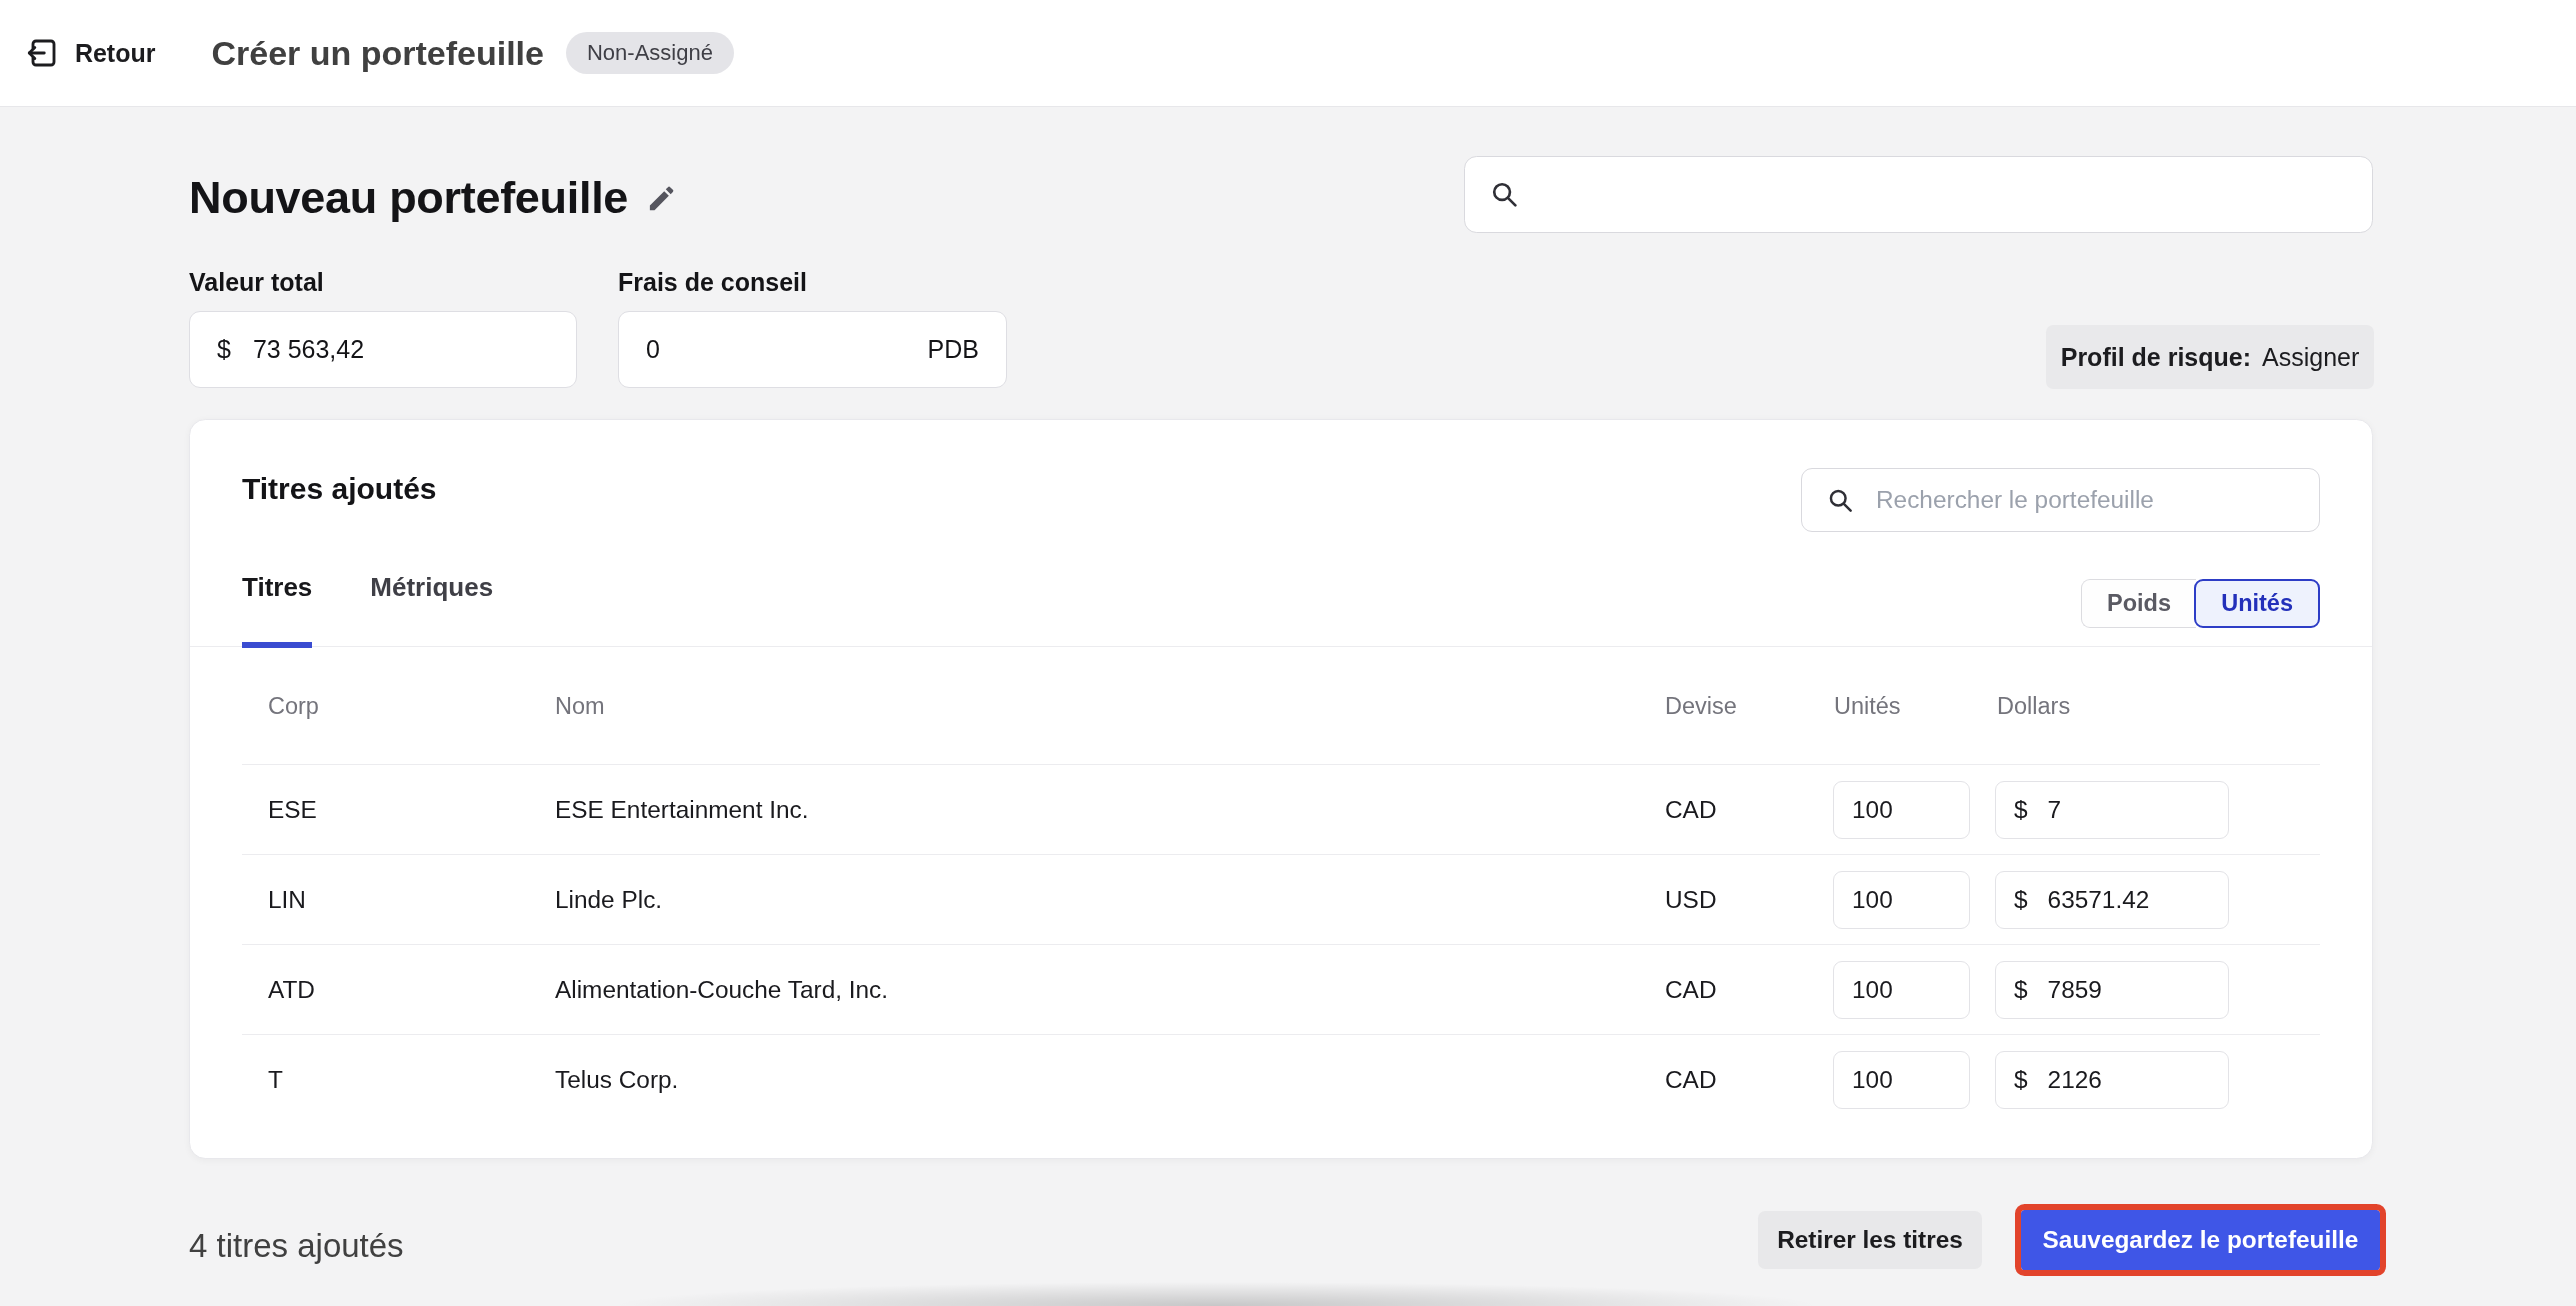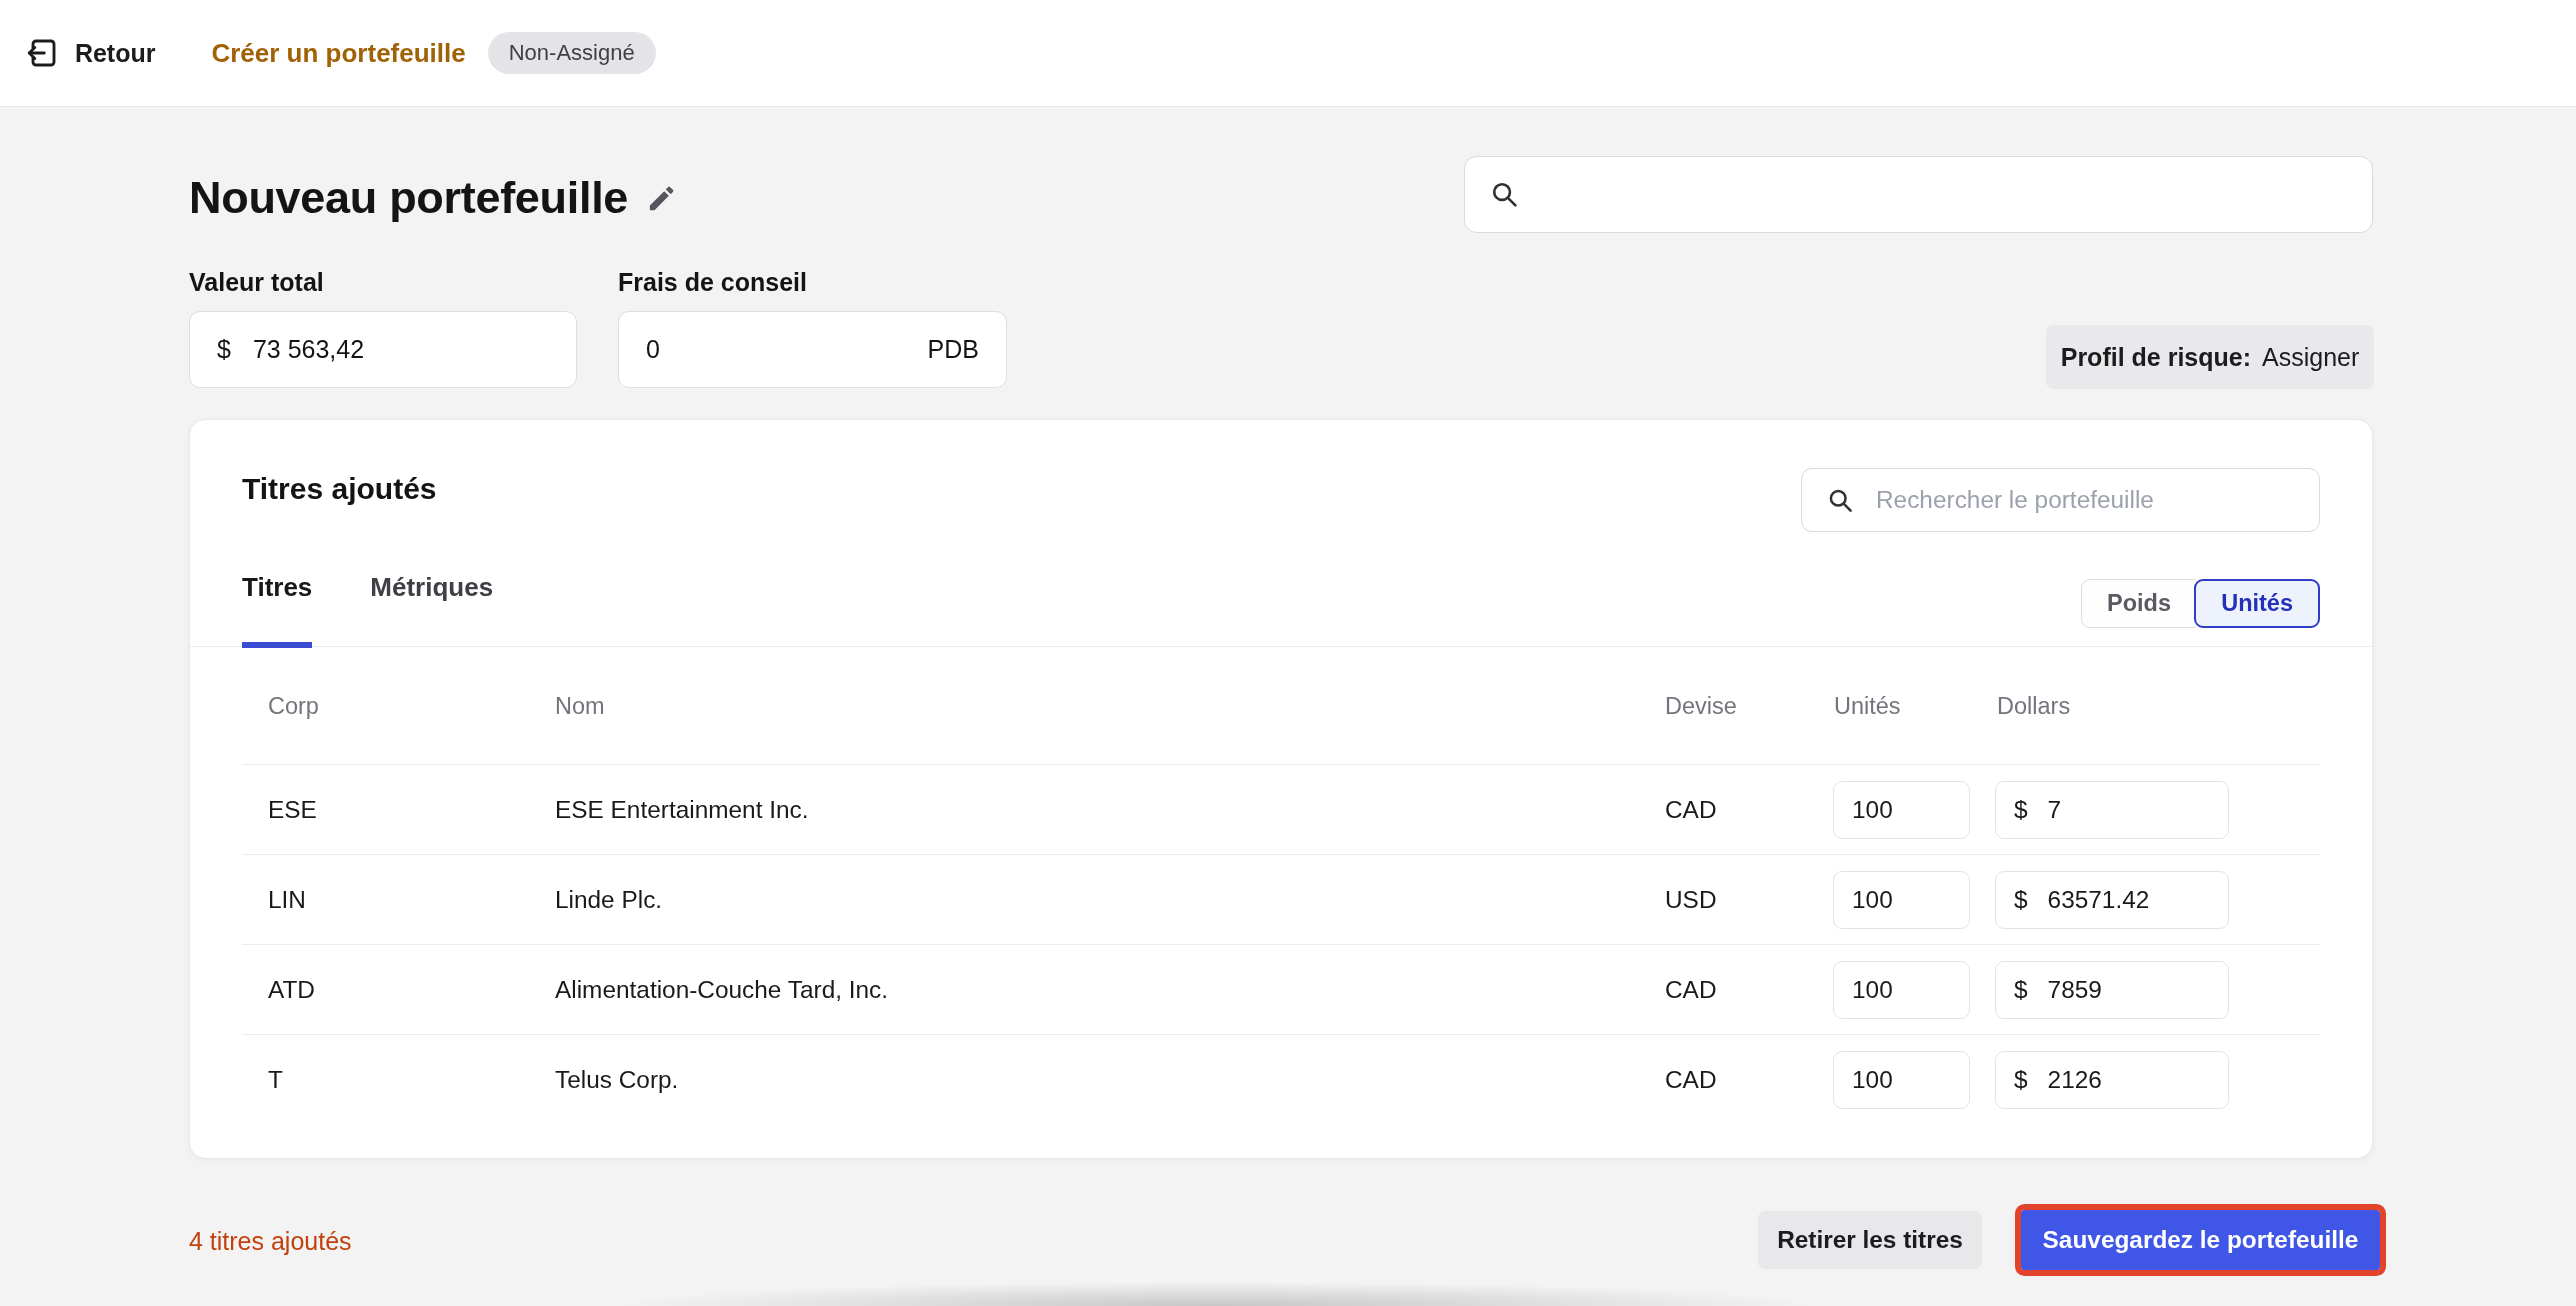--- a/index.html
+++ b/index.html
@@ -10,21 +10,21 @@
     -webkit-font-smoothing:antialiased;
   }
   
   .topbar{
     position:absolute;top:0;left:0;right:0;height:107px;background:#ffffff;
     border-bottom:1.8px solid #e7e7ea;display:flex;align-items:center;
     padding:0 0 0 24.4px;box-sizing:border-box;z-index:5;
   }
   .back-btn{display:flex;align-items:center;gap:14.5px;cursor:pointer;}
   .back-btn span{font-size:25px;font-weight:600;color:#1c1c1f;}
-  .topbar-title{margin-left:56px;font-size:26px;font-weight:700;color:#a16207;}
+  .topbar-title{margin-left:56px;font-size:34px;font-weight:700;color:#404040;}
   .badge{
     margin-left:22px;background:#e4e4e8;color:#3f3f46;border-radius:902px;
     padding:10px 21px;font-size:22px;font-weight:500;line-height:1;
   }
   
   .page-title{
     position:absolute;left:189px;top:172px;display:flex;align-items:center;gap:18px;
   }
   .page-title h1{margin:0;font-size:45px;font-weight:700;color:#141417;letter-spacing:-0.3px;}
   
@@ -119,21 +119,21 @@
     display:flex;align-items:center;padding:0 18px;
   }
   .units-box{left:1591px;width:137px;}
   .dollars-box{left:1753px;width:234px;}
   .mini-box input{
     border:none;outline:none;background:transparent;width:100%;min-width:0;
     font-family:inherit;font-size:24.4px;color:#1a1a1e;padding:0;
   }
   .dollars-box .dsign{margin-right:20px;font-size:24.4px;color:#1a1a1e;}
   
-  .count-text{position:absolute;left:189px;top:1227px;font-size:25px;color:#c2410c;}
+  .count-text{position:absolute;left:189px;top:1227px;font-size:33px;color:#404040;}
   .remove-btn{
     position:absolute;left:1758px;top:1211px;width:224px;height:58px;background:#e8e8ea;
     border-radius:7.2px;display:flex;align-items:center;justify-content:center;
     font-size:24.4px;font-weight:700;color:#1c1c1f;cursor:pointer;
   }
   .save-btn{
     position:absolute;left:2021px;top:1210px;width:359px;height:60px;background:#3f56e7;
     border-radius:3.6px;display:flex;align-items:center;justify-content:center;
     font-size:24.4px;font-weight:700;color:#ffffff;cursor:pointer;
     outline:6.3px solid #e2432b;

